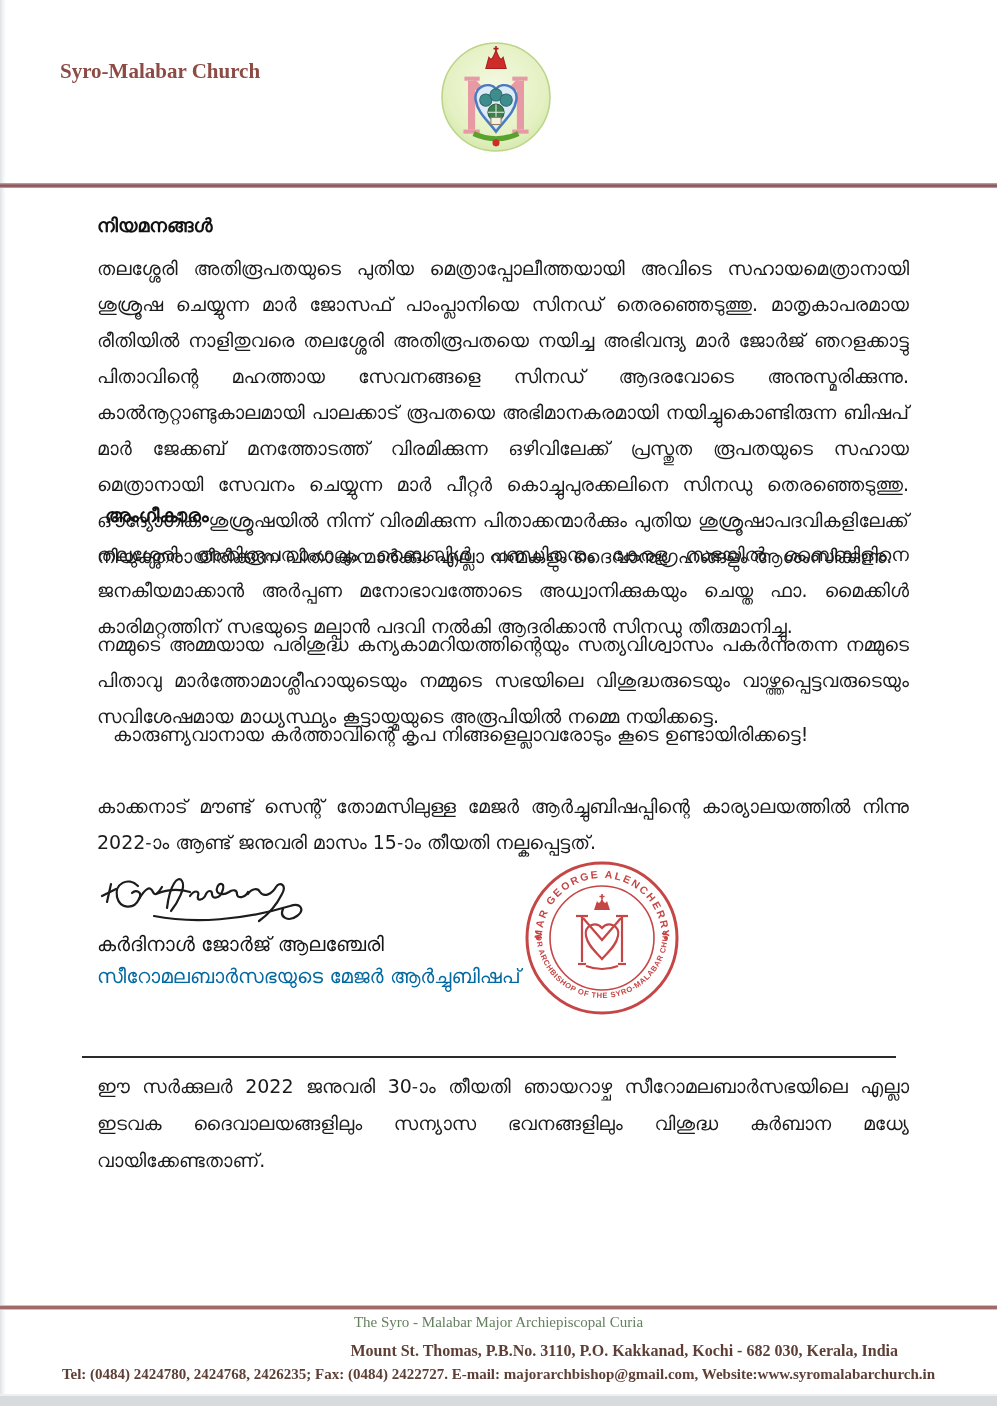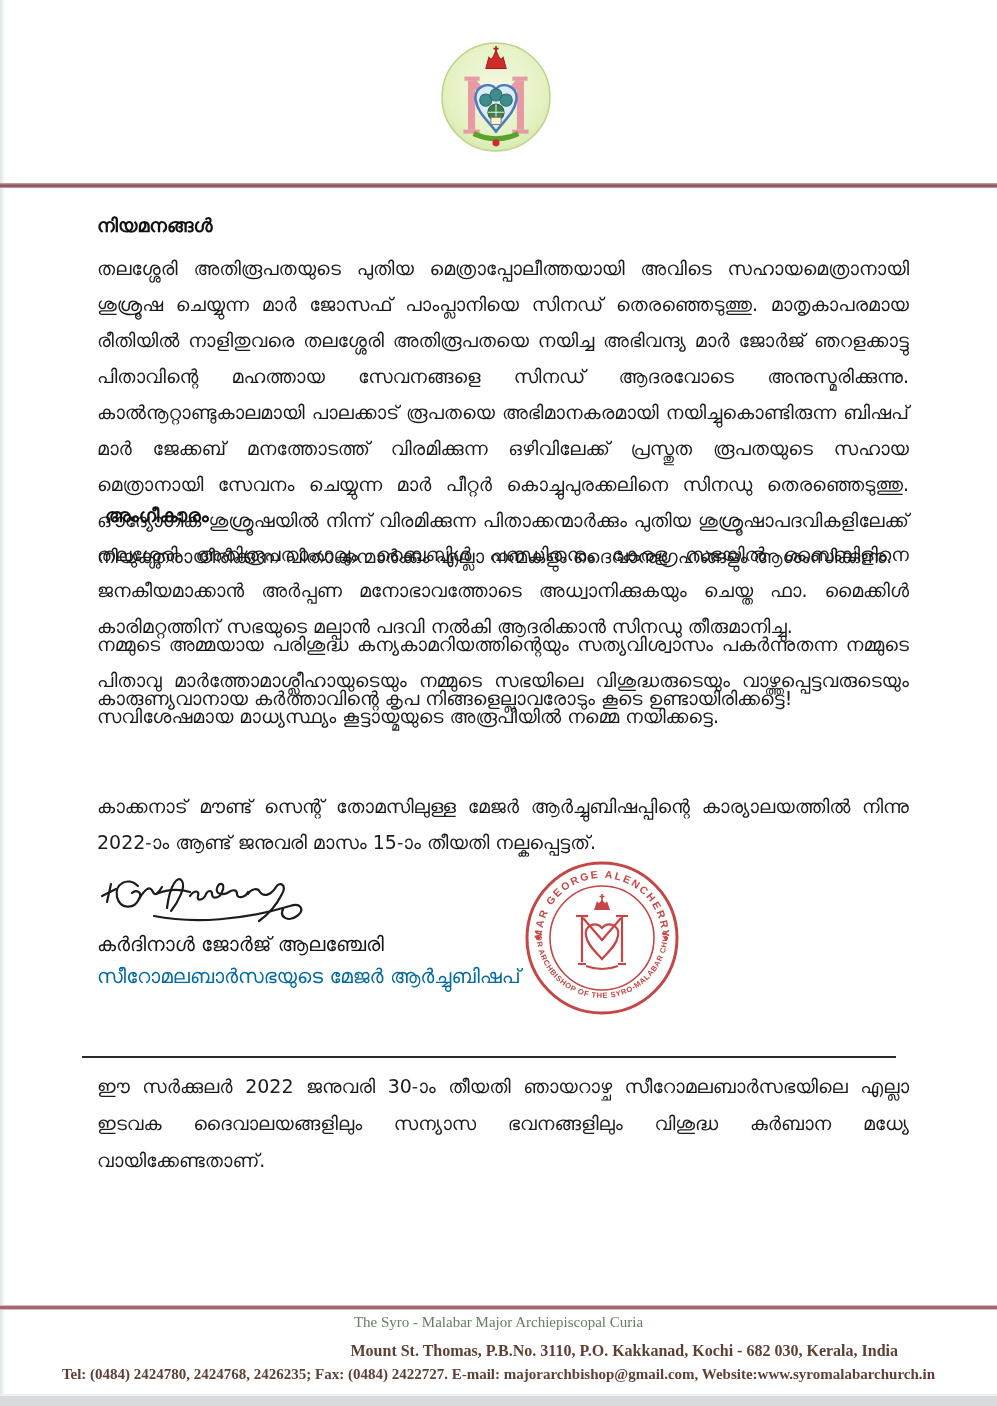--- a/index.html
+++ b/index.html
@@ -26,21 +26,21 @@
   
   .mal-heading { position:absolute; left:97px; width:812px; margin:0;
     font-size:19px; font-weight:700; color:#121212; }
   .mal-para { position:absolute; left:97px; width:812px; margin:0;
     font-size:19px; line-height:36px; color:#1b1b1b; text-align:justify; }
   .pos-h1   { top:214px; }
   .pos-p1   { top:250px; }
   .pos-h2   { top:504px;margin-left:8px; }
   .pos-p2   { top:536px; }
   .pos-p3   { top:626px; }
-  .pos-p4   { top:680px; }
+  .pos-p4   { top:716px;margin-left:16px; }
   .pos-date { top:788px; }
 
   
   .signature { position:absolute; left:92px; top:866px; }
   .sig-name  { position:absolute; left:97px; top:932px; font-size:20px; color:#151515; }
   .sig-title { position:absolute; left:97px; top:964px; font-size:20px; color:#0369a1; }
   .seal { position:absolute; left:516px; top:858px; }
 
   
   .note-divider { position:absolute; left:82px; top:1056px; width:814px; height:2px; background:#2a2a2a; }
@@ -59,20 +59,21 @@
   .seal text { font-family:"Liberation Sans", sans-serif; fill:#c64545; }
 </style>
 </head>
 <body>
 
 <div class="page">
   <div class="edge-left"></div>
 
   <header>
     <div class="lh-block">
+      <div class="lh-church">Syro-Malabar Church</div>
     </div>
 
     <svg class="emblem" width="110" height="110" viewBox="0 0 108 108">
       <defs>
         <radialGradient id="embBg" cx="50%" cy="42%" r="65%">
           <stop offset="0%" stop-color="#f4f9e2"></stop>
           <stop offset="70%" stop-color="#e4f1c2"></stop>
           <stop offset="100%" stop-color="#cfe5a4"></stop>
         </radialGradient>
       </defs>

